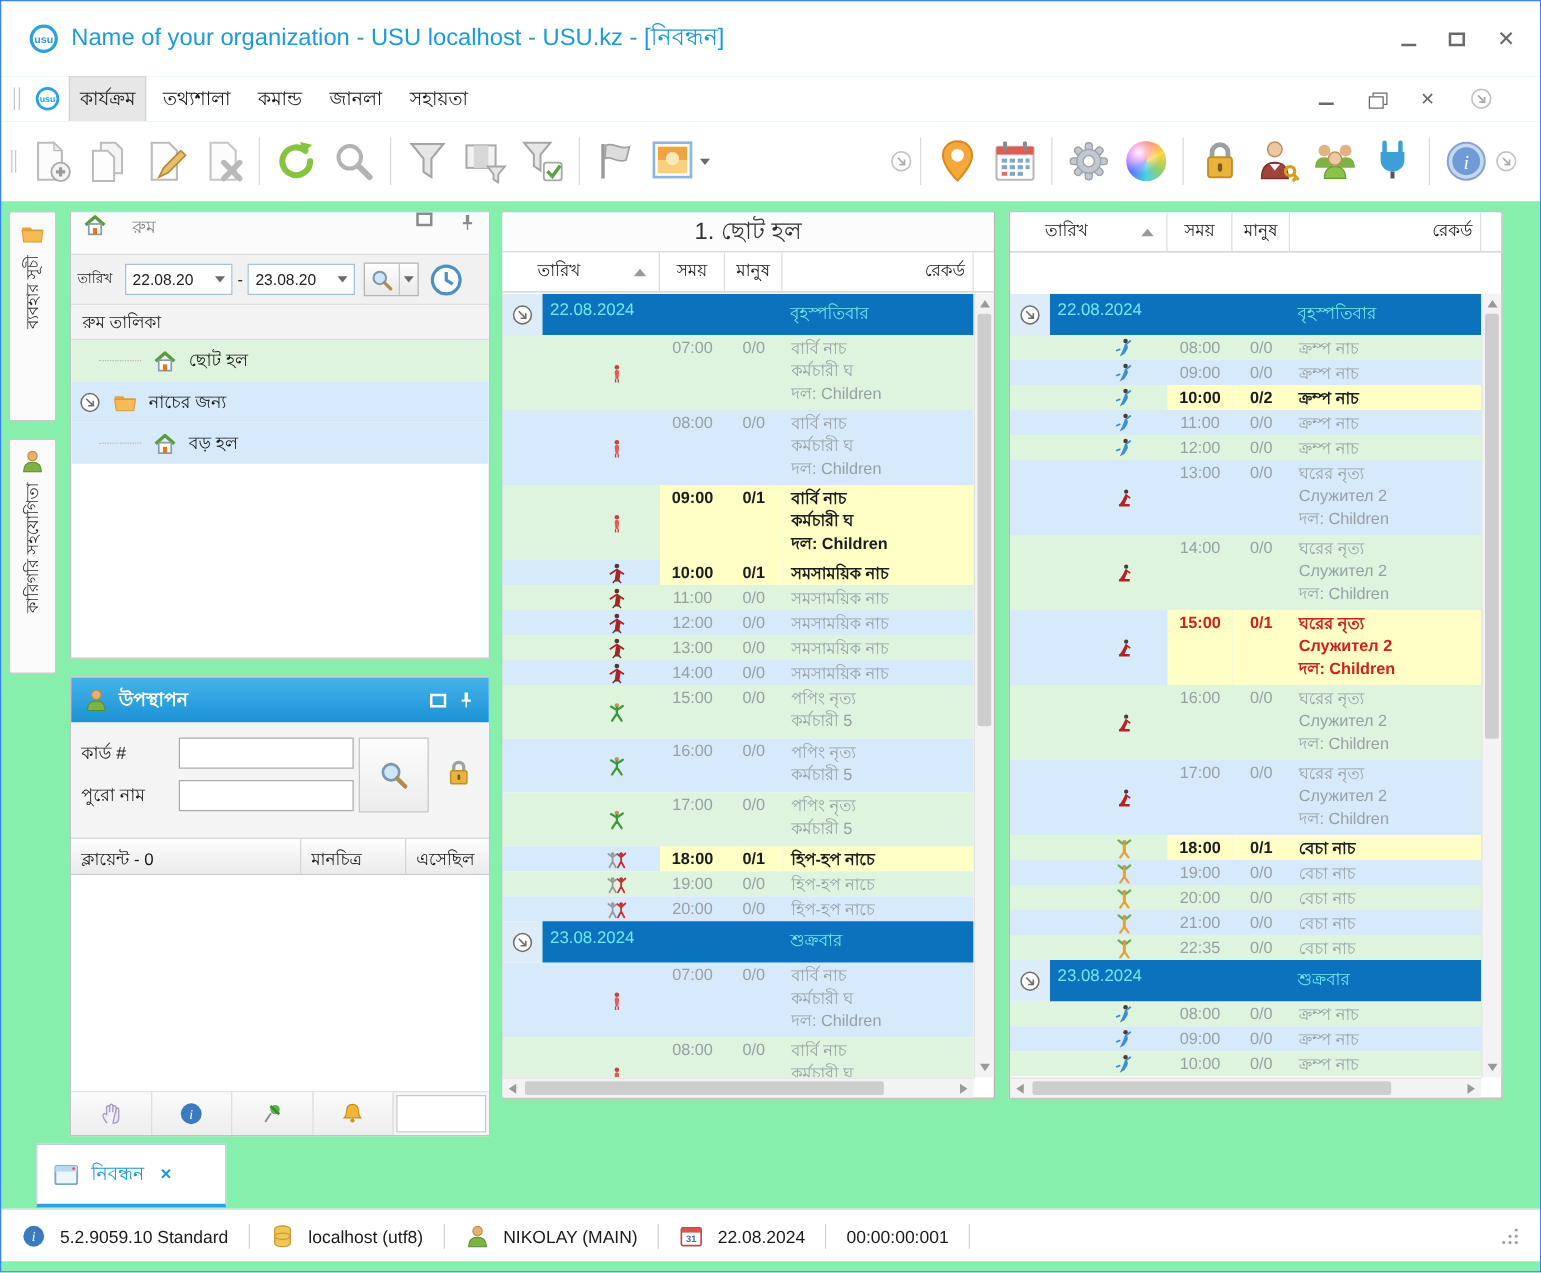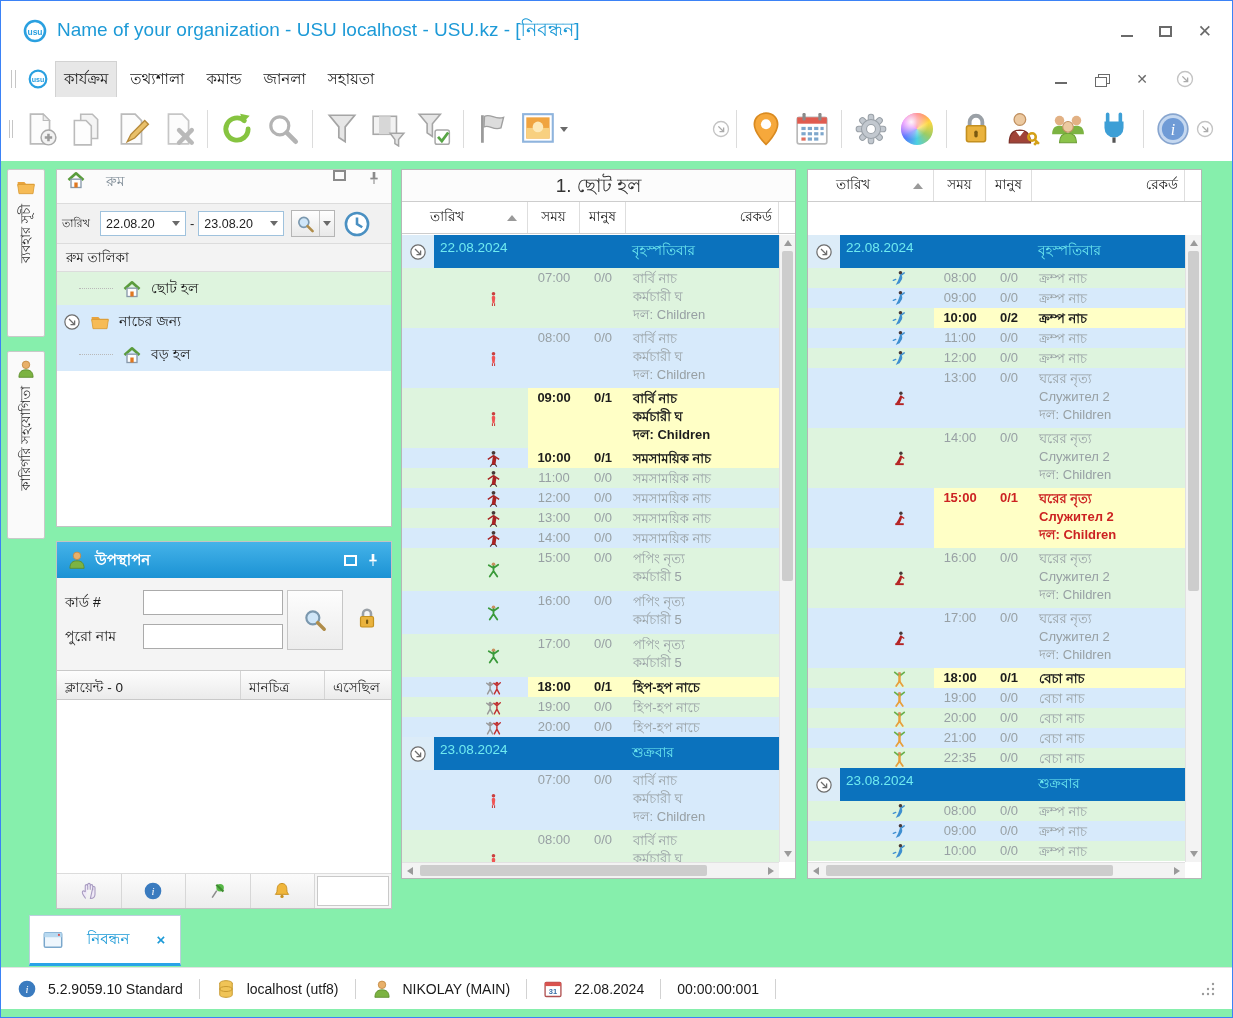--- a/index.html
+++ b/index.html
@@ -107,21 +107,21 @@
   .va{position:absolute;left:4px;width:0;height:0;border-left:4px solid transparent;border-right:4px solid transparent}
   .va.up{top:5px;border-bottom:6px solid #9a9a9a}
   .va.down{bottom:5px;border-top:6px solid #9a9a9a}
   .hscroll{position:absolute;left:0;right:16px;bottom:0;height:16px;background:#f3f3f3;border-top:1px solid #e2e2e2}
   .hthumb{position:absolute;top:2px;bottom:2px;left:18px;width:76%;background:#cdcdcd;border-radius:2px}
   .ha{position:absolute;top:4px;width:0;height:0;border-top:4px solid transparent;border-bottom:4px solid transparent}
   .ha.left{left:5px;border-right:6px solid #9a9a9a}
   .ha.right{right:5px;border-left:6px solid #9a9a9a}
 
   
-  .btab{position:absolute;top:914px;left:28px;width:152px;height:51px;background:#fff;border:1px solid #bccfdd;border-bottom:3px solid #29a3e8;display:flex;align-items:center;gap:23px;padding:0 12px;font-size:15px;color:#1d9ad7}
+  .btab{position:absolute;top:914px;left:28px;width:152px;height:51px;background:#fff;border:1px solid #bccfdd;border-bottom:3px solid #29a3e8;display:flex;align-items:center;gap:9px;padding:0 12px;font-size:15px;color:#1d9ad7}
   .btab .x{font-weight:bold;font-size:15px;color:#1d9ad7;margin-left:4px}
   .statusbar{position:absolute;left:0;right:0;top:966px;height:42px;border-top:1px solid #e2e2e2;background:#fff;display:flex;align-items:center;padding:0 16px;font-size:14px;color:#1a1a1a}
   .sit{display:flex;align-items:center;gap:11px;white-space:nowrap}
   .sdiv{width:1px;height:20px;background:#d2d2d2;margin:0 16px}
   .rgrip{margin-left:auto}
 </style>
 </head>
 <body>
 
 <div class="window">

